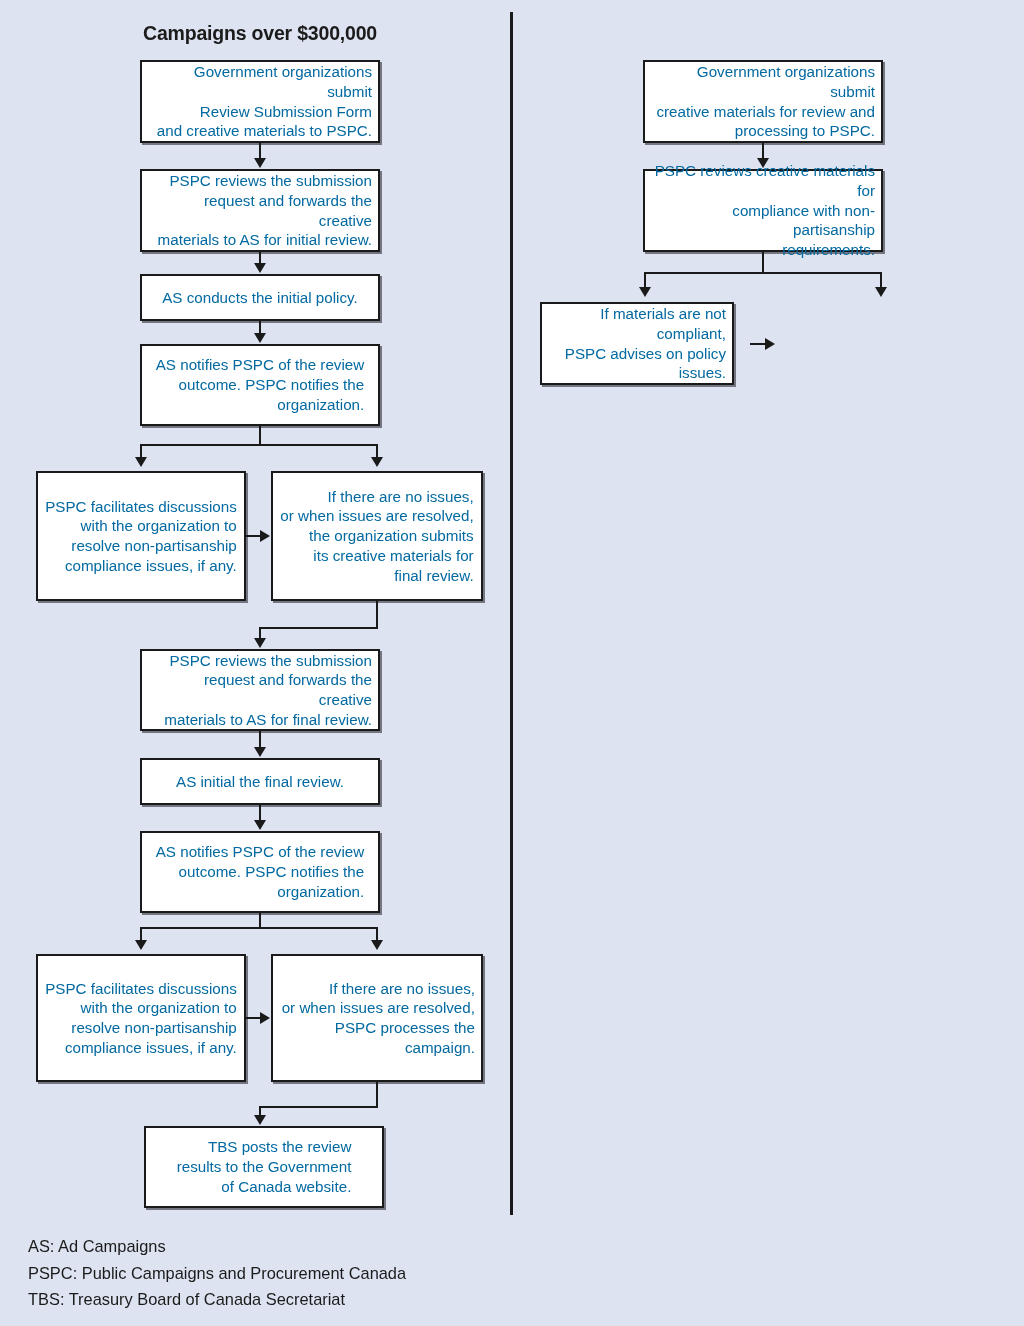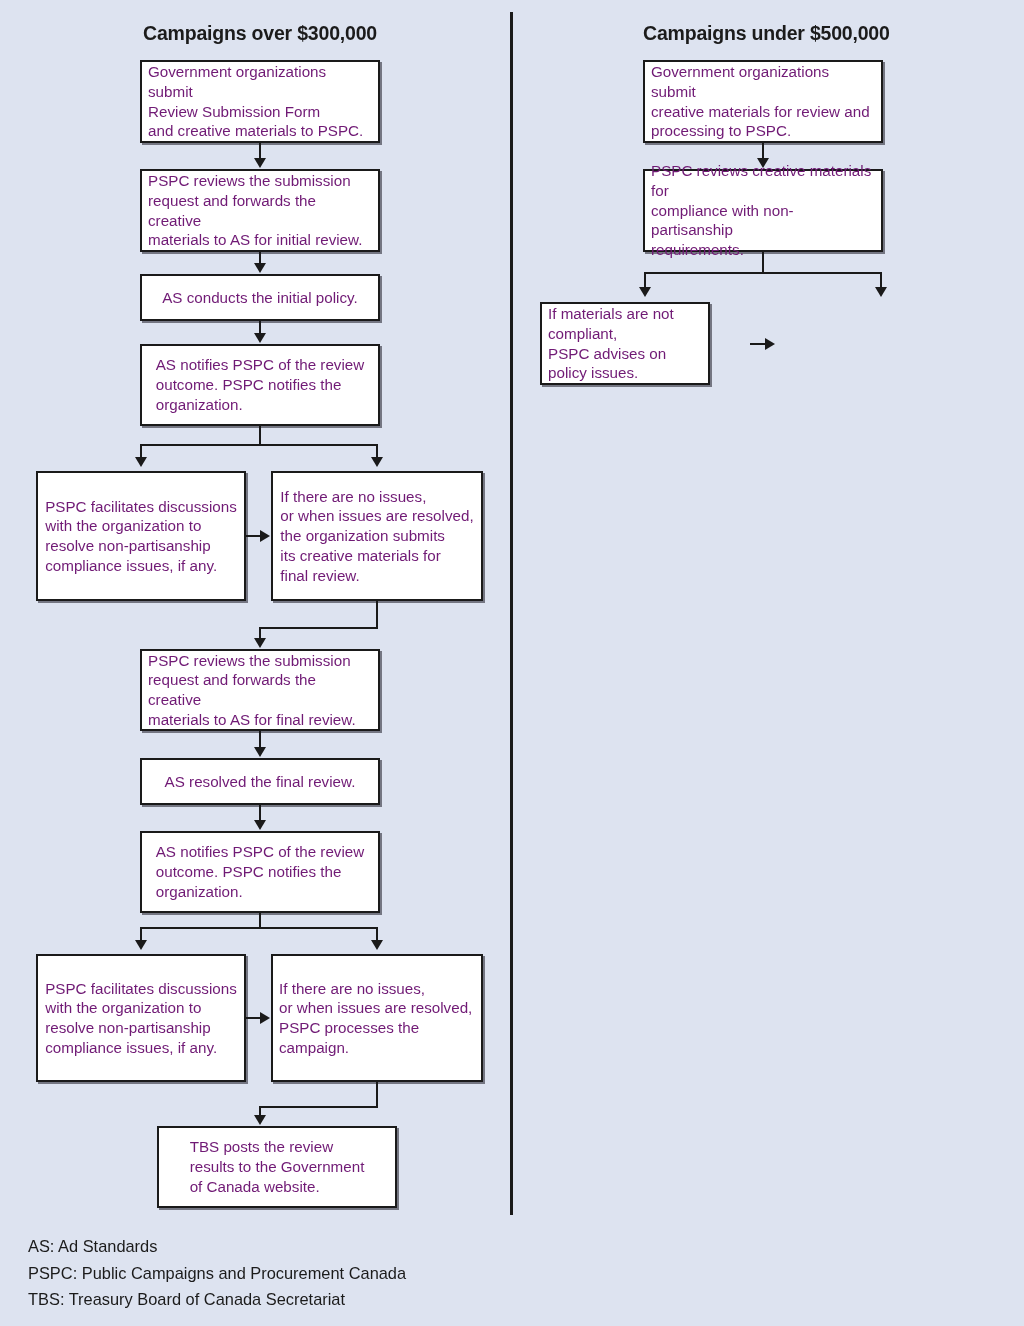--- a/index.html
+++ b/index.html
@@ -39,23 +39,23 @@
     border: 2px solid #1a1a1a;
     box-shadow: 2px 2px 0 rgba(30,30,40,0.55);
     display: flex;
     align-items: center;
     justify-content: center;
     padding: 2px 6px;
   }
   .box .txt {
     font-size: 15.2px;
     line-height: 1.30;
-    text-align: left;
+    text-align: right;
     white-space: pre-line;
-    color: #701a75;
+    color: #0369a1;
   }
 
   
   .vline {
     position: absolute;
     width: 2px;
     background: #1a1a1a;
   }
   .hline {
     position: absolute;
@@ -144,21 +144,21 @@
 final review.</span>
   </div>
 
   <div class="box" style="left:140px; top:649px; width:240px; height:82px;">
     <span class="txt">PSPC reviews the submission
 request and forwards the creative
 materials to AS for final review.</span>
   </div>
 
   <div class="box" style="left:140px; top:758px; width:240px; height:47px;">
-    <span class="txt">AS resolved the final review.</span>
+    <span class="txt">AS initial the final review.</span>
   </div>
 
   <div class="box" style="left:140px; top:831px; width:240px; height:82px;">
     <span class="txt">AS notifies PSPC of the review
 outcome. PSPC notifies the
 organization.</span>
   </div>
 
   <div class="box" style="left:36px; top:954px; width:210px; height:128px;">
     <span class="txt">PSPC facilitates discussions
@@ -166,21 +166,21 @@
 resolve non-partisanship
 compliance issues, if any.</span>
   </div>
 
   <div class="box" style="left:271px; top:954px; width:212px; height:128px;">
     <span class="txt">If there are no issues,
 or when issues are resolved,
 PSPC processes the campaign.</span>
   </div>
 
-  <div class="box" style="left:157px; top:1126px; width:240px; height:82px;">
+  <div class="box" style="left:144px; top:1126px; width:240px; height:82px;">
     <span class="txt">TBS posts the review
 results to the Government
 of Canada website.</span>
   </div>
 
   <div class="vline" style="left:259px; top:143px; height:17px;"></div>
   <div class="arrow-down" style="left:254px; top:158px;"></div>
 
   <div class="vline" style="left:259px; top:252px; height:13px;"></div>
   <div class="arrow-down" style="left:254px; top:263px;"></div>
@@ -219,52 +219,51 @@
   <div class="hline" style="left:246px; top:1017px; width:16px;"></div>
   <div class="arrow-right" style="left:260px; top:1012px;"></div>
 
   <div class="vline" style="left:376px; top:1082px; height:26px;"></div>
   <div class="hline" style="left:259px; top:1106px; width:119px;"></div>
   <div class="vline" style="left:259px; top:1106px; height:12px;"></div>
   <div class="arrow-down" style="left:254px; top:1115px;"></div>
 
   <div class="divider" style="left:510px; top:12px; height:1203px;"></div>
 
-  <div class="col-title" style="left:643px; top:22px; width:240px;">Campaigns under $500,000</div>
 
   <div class="box" style="left:643px; top:60px; width:240px; height:83px;">
     <span class="txt">Government organizations submit
 creative materials for review and
 processing  to PSPC.</span>
   </div>
 
   <div class="box" style="left:643px; top:169px; width:240px; height:83px;">
     <span class="txt">PSPC reviews creative materials for
 compliance with non-partisanship
 requirements.</span>
   </div>
 
-  <div class="box" style="left:540px; top:302px; width:170px; height:83px;">
+  <div class="box" style="left:540px; top:302px; width:194px; height:83px;">
     <span class="txt">If materials are not compliant,
 PSPC advises on policy issues.</span>
   </div>
 
 
   <div class="vline" style="left:762px; top:143px; height:17px;"></div>
   <div class="arrow-down" style="left:757px; top:158px;"></div>
 
   <div class="vline" style="left:762px; top:252px; height:22px;"></div>
   <div class="hline" style="left:644px; top:272px; width:238px;"></div>
   <div class="vline" style="left:644px; top:272px; height:16px;"></div>
   <div class="arrow-down" style="left:639px; top:287px;"></div>
   <div class="vline" style="left:880px; top:272px; height:16px;"></div>
   <div class="arrow-down" style="left:875px; top:287px;"></div>
 
   <div class="hline" style="left:750px; top:343px; width:17px;"></div>
   <div class="arrow-right" style="left:765px; top:338px;"></div>
 
   <div class="legend">
-    <div class="legend-line">AS: Ad Standards</div>
+    <div class="legend-line">AS: Ad Campaigns</div>
     <div class="legend-line">PSPC: Public Campaigns and Procurement Canada</div>
     <div class="legend-line">TBS: Treasury Board of Canada Secretariat</div>
   </div>
 
 </div>
 
 </body></html>

